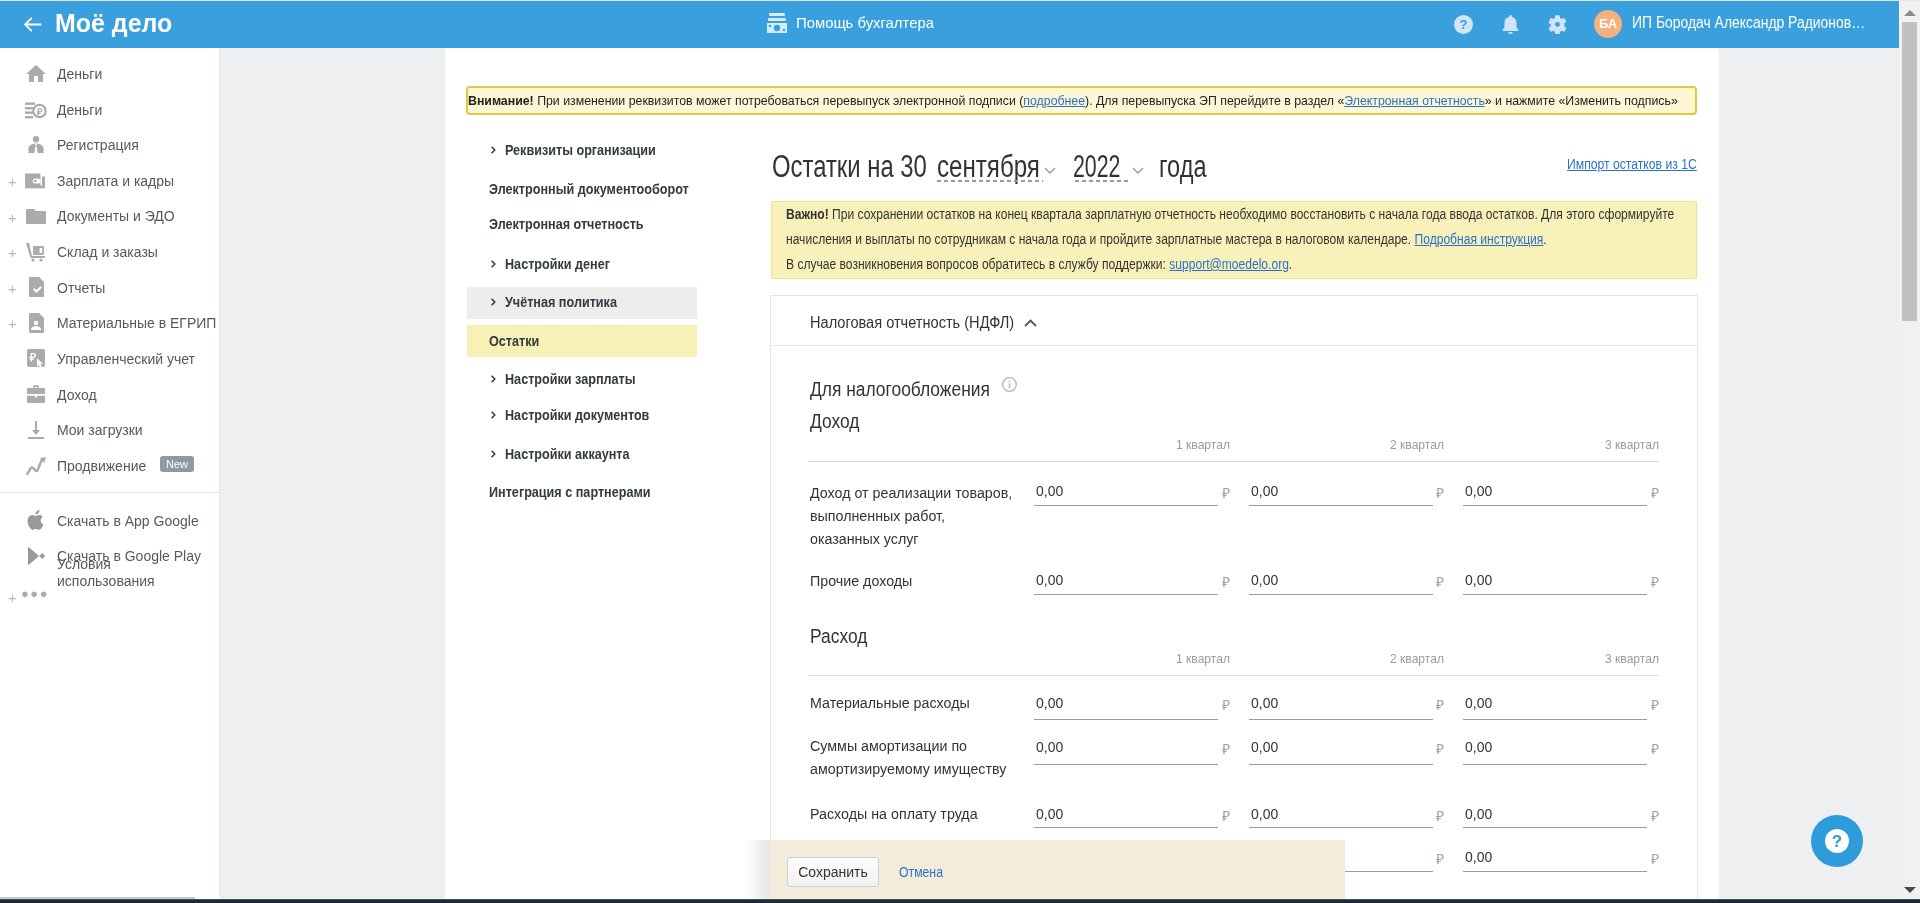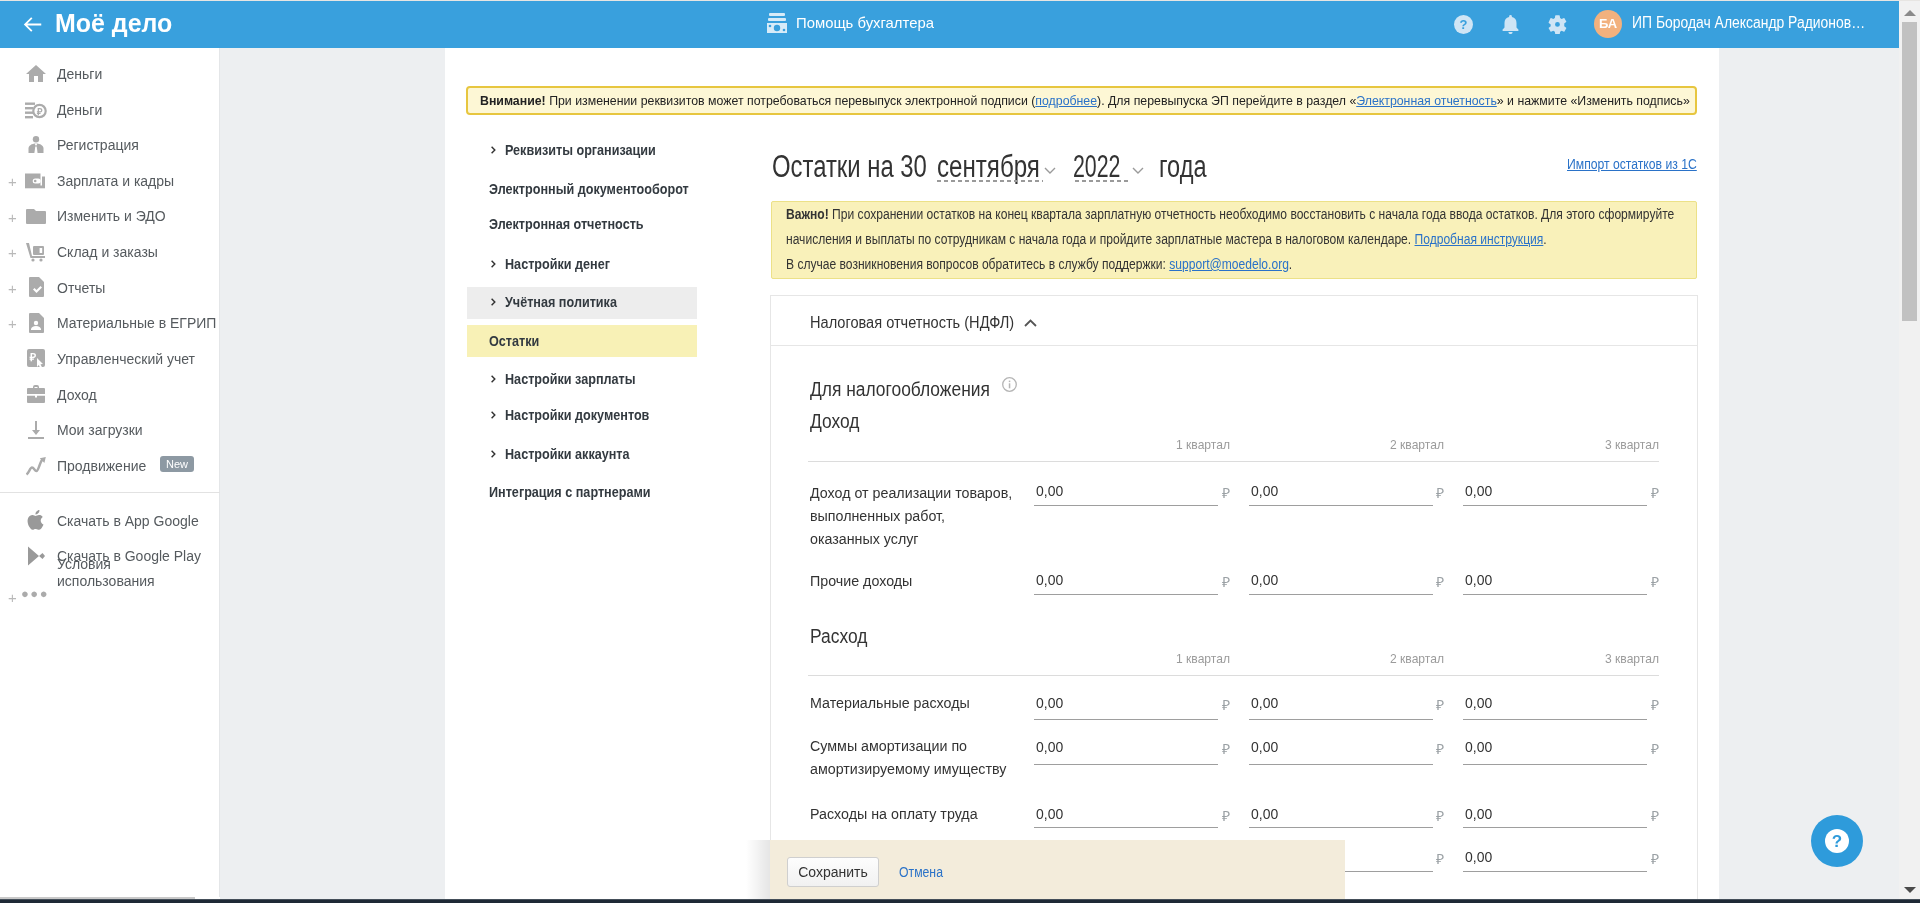--- a/index.html
+++ b/index.html
@@ -26,21 +26,21 @@
 .mico{position:absolute;left:24px;width:24px;height:24px}
 .plus{position:absolute;left:8px;font-size:15px;color:#b9b9b9}
 #sep{position:absolute;left:0px;top:492px;width:220px;height:1px;background:#e2e2e2}
 #newbadge{position:absolute;left:160px;top:456px;background:#8d99a3;color:#fff;font-size:11px;border-radius:3px;padding:2px 6px}
 
 .snav{position:absolute;font-size:14.5px;font-weight:bold;color:#333a40;white-space:nowrap;transform:scaleX(0.87);transform-origin:0 0}
 .sarr{position:absolute;width:8px;height:8px}
 #hl-gray{position:absolute;left:467px;top:287px;width:230px;height:32px;background:#ededed}
 #hl-yel{position:absolute;left:467px;top:325px;width:230px;height:32px;background:#f8f1b6}
 
-#warn{position:absolute;left:466px;top:86px;width:1231px;height:29px;background:#fdf7d5;border:2px solid #e7c63f;border-radius:4px;font-size:13px;color:#222;line-height:25px;padding-left:12px;white-space:nowrap}
+#warn{position:absolute;left:466px;top:86px;width:1231px;height:29px;background:#fdf7d5;border:2px solid #e7c63f;border-radius:4px;font-size:13px;color:#222;line-height:25px;white-space:nowrap}
 #warn>span{display:inline-block;transform:scaleX(0.948);transform-origin:0 50%}
 #warn a{color:#2a72c8}
 
 .tseg{position:absolute;top:149px;font-size:31px;color:#333;white-space:nowrap;transform-origin:0 0}
 .dash{position:absolute;height:2px;background:repeating-linear-gradient(90deg,#9a9a9a 0 4px,transparent 4px 7px)}
 #import1c{position:absolute;left:1567px;top:156px;font-size:14px;color:#2a72c8;text-decoration:underline;white-space:nowrap;transform:scaleX(0.87);transform-origin:0 0;display:inline-block}
 
 #impbox{position:absolute;left:771px;top:201px;width:926px;height:78px;background:#f9f1ba;border:1px solid #ece188;border-radius:2px;font-size:14px;color:#333;padding:0 0 0 14px;line-height:25px}
 #impbox a{color:#2a72c8}
 .impline{white-space:nowrap;transform-origin:0 50%;display:block;width:max-content}
@@ -139,21 +139,21 @@
       <rect x="1" y="16.5" width="20" height="2.8"></rect>
     </g>
     <rect x="8.7" y="9.5" width="8" height="5" rx="2.5" fill="#fff"></rect>
     <circle cx="11.2" cy="12" r="1.3" fill="#ababab"></circle>
   </svg>
 <div class="mi" style="top:173px">Зарплата и кадры</div>
 <div class="plus" style="top:209px">+</div>
 <svg class="mico" style="top:204px" viewBox="0 0 24 24">
     <path fill="#ababab" d="M3 5h7l2 2h9a1 1 0 0 1 1 1v11a1 1 0 0 1-1 1H3a1 1 0 0 1-1-1V6a1 1 0 0 1 1-1z"></path>
   </svg>
-<div class="mi" style="top:208px">Изменить и ЭДО</div>
+<div class="mi" style="top:208px">Документы и ЭДО</div>
 <div class="plus" style="top:244px">+</div>
 <svg class="mico" style="top:240px" viewBox="0 0 24 24">
     <g fill="#ababab">
       <path d="M2 3h3l3 13h13v2H6.5z"></path>
       <rect x="9" y="6" width="11" height="9" rx="1"></rect>
       <circle cx="9" cy="20" r="1.6"></circle>
       <circle cx="17" cy="20" r="1.6"></circle>
     </g>
     <rect x="15.6" y="8" width="2.6" height="5" fill="#fff"></rect>
   </svg>

